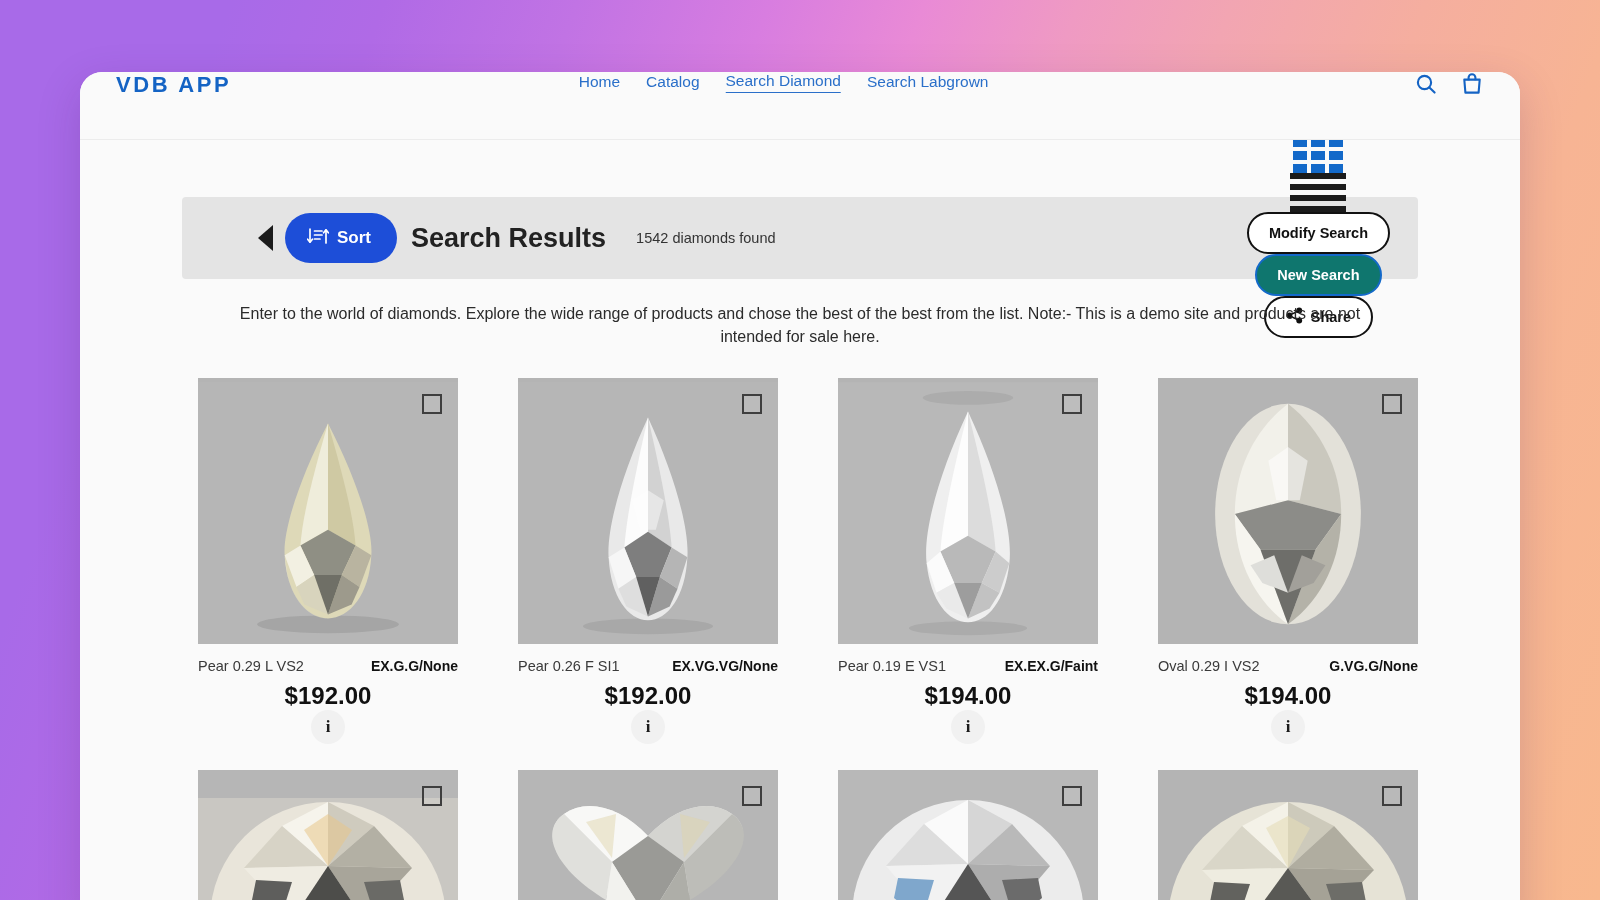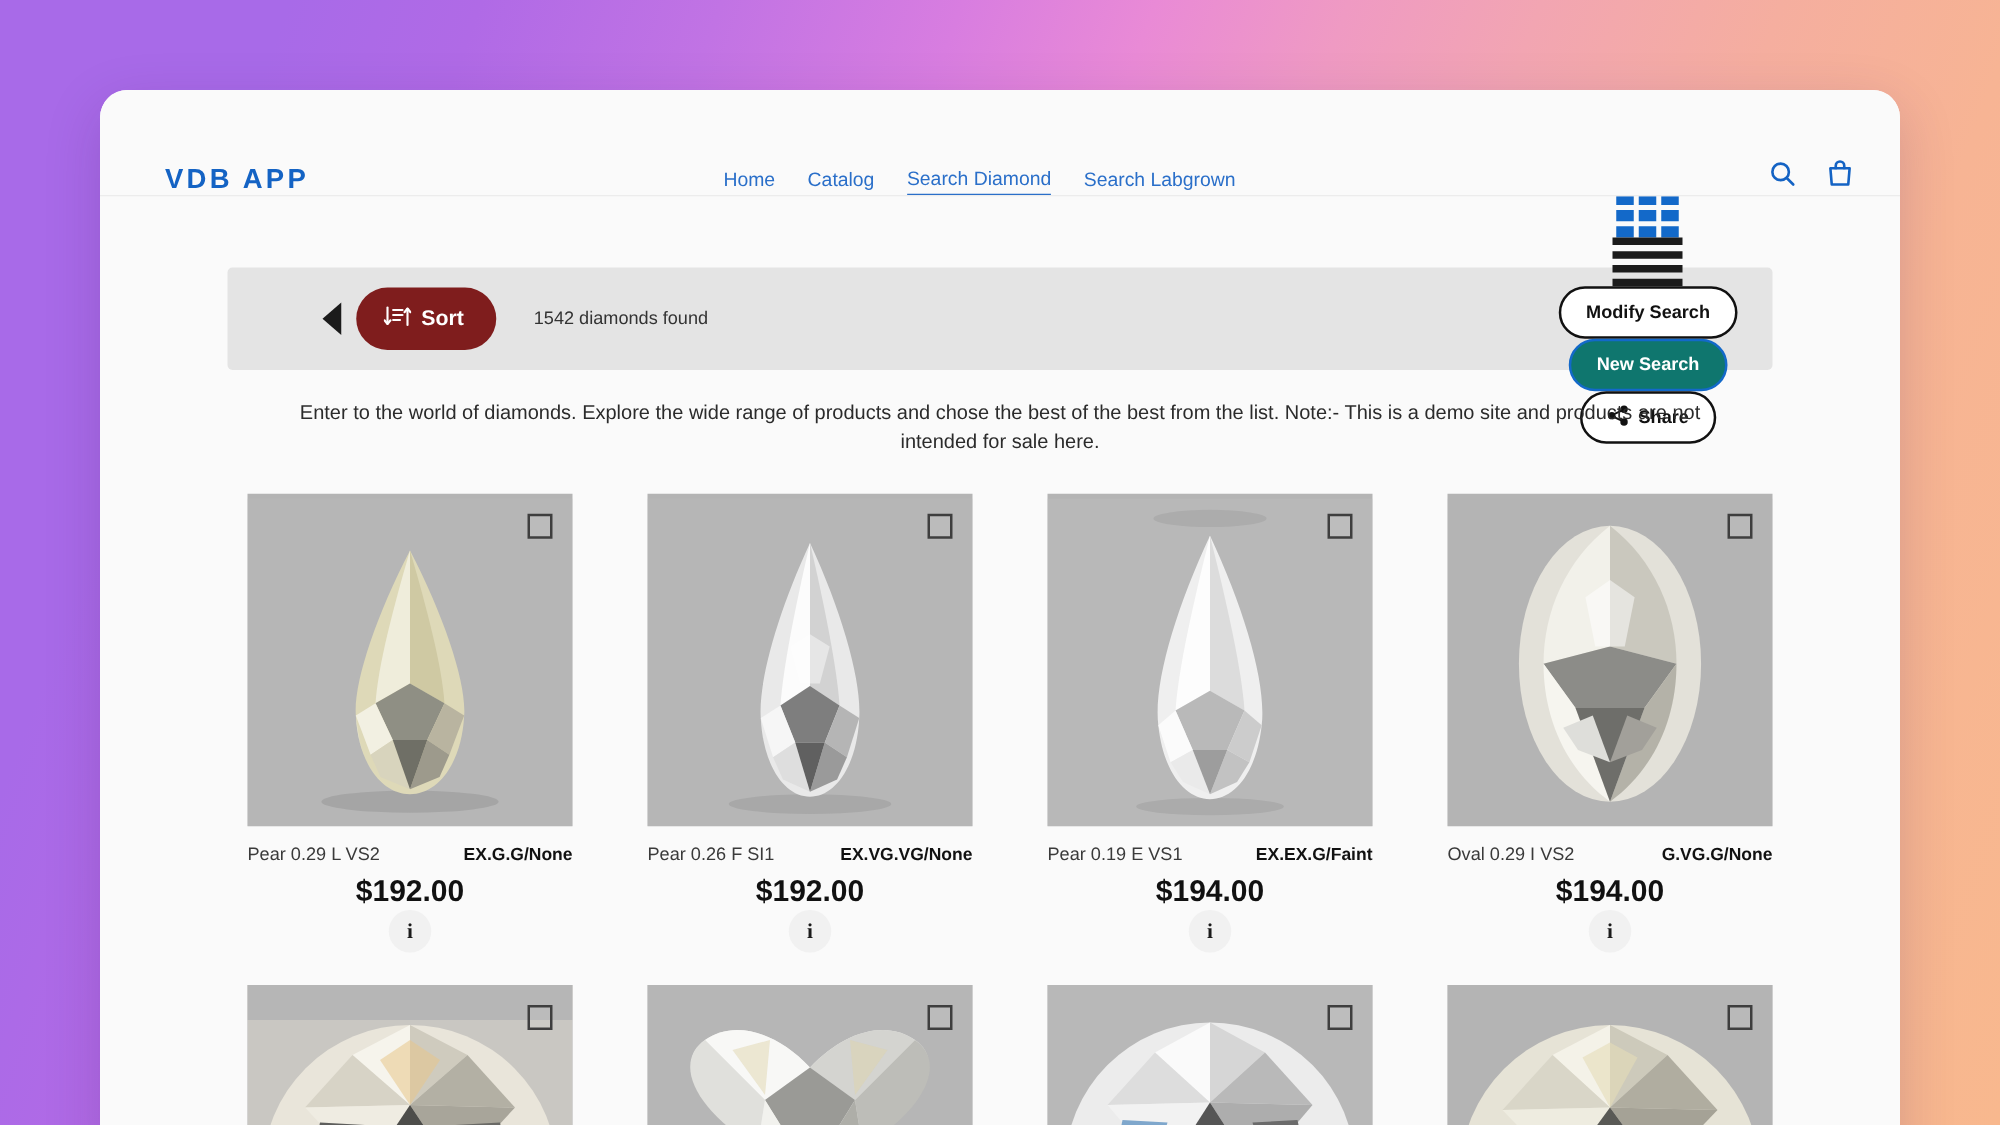--- a/index.html
+++ b/index.html
@@ -31,27 +31,27 @@
     width: 1440px;
     height: 860px;
     background: #fafafa;
     border-radius: 22px 22px 0 0;
     overflow: hidden;
     box-shadow: 0 14px 44px rgba(60,20,90,.18);
   }
 
   
   #navbar {
-    height: 85px;
+    height: 68px;
     background: #fafafa;
     border-bottom: 1px solid #ececec;
     display: flex;
-    align-items: flex-end;
+    align-items: flex-start;
     position: relative;
-    padding: 0 52px;
+    padding: 0 36px;
   }
   #brand {
     font-size: 22px;
     font-weight: bold;
     color: #1463c4;
     letter-spacing: 2.6px;
     white-space: nowrap;
   }
   #navlinks {
     position: absolute;
@@ -95,21 +95,21 @@
     width: 0; height: 0;
     border-top: 13px solid transparent;
     border-bottom: 13px solid transparent;
     border-right: 15px solid #1b1b1b;
     margin-right: 12px;
     margin-left: 60px;
     cursor: pointer;
   }
   #sortbtn {
     display: flex; align-items: center; gap: 8px;
-    background: #7f1d1d;
+    background: #1d4ed8;
     color: #fff;
     border: none;
     border-radius: 28px;
     height: 50px;
     padding: 0 26px 0 22px;
     font-size: 17px;
     font-family: inherit;
     font-weight: 600;
     cursor: pointer;
   }
@@ -275,20 +275,21 @@
             <line x1="19" y1="17" x2="19" y2="4"></line>
             <polyline points="16.6,6.8 19,3.8 21.4,6.8"></polyline>
             <line x1="7.5" y1="5" x2="15" y2="5"></line>
             <line x1="7.5" y1="9" x2="15" y2="9"></line>
             <line x1="7.5" y1="13" x2="13" y2="13"></line>
           </svg>
         </span>
         <span>Sort</span>
       </button>
 
+      <div id="title">Search Results</div>
       <div id="foundtxt">1542 diamonds found</div>
 
       <div id="toolright">
         <div id="gridview">
           <i></i>
             <i></i>
             <i></i>
             <i></i>
             <i></i>
             <i></i>

